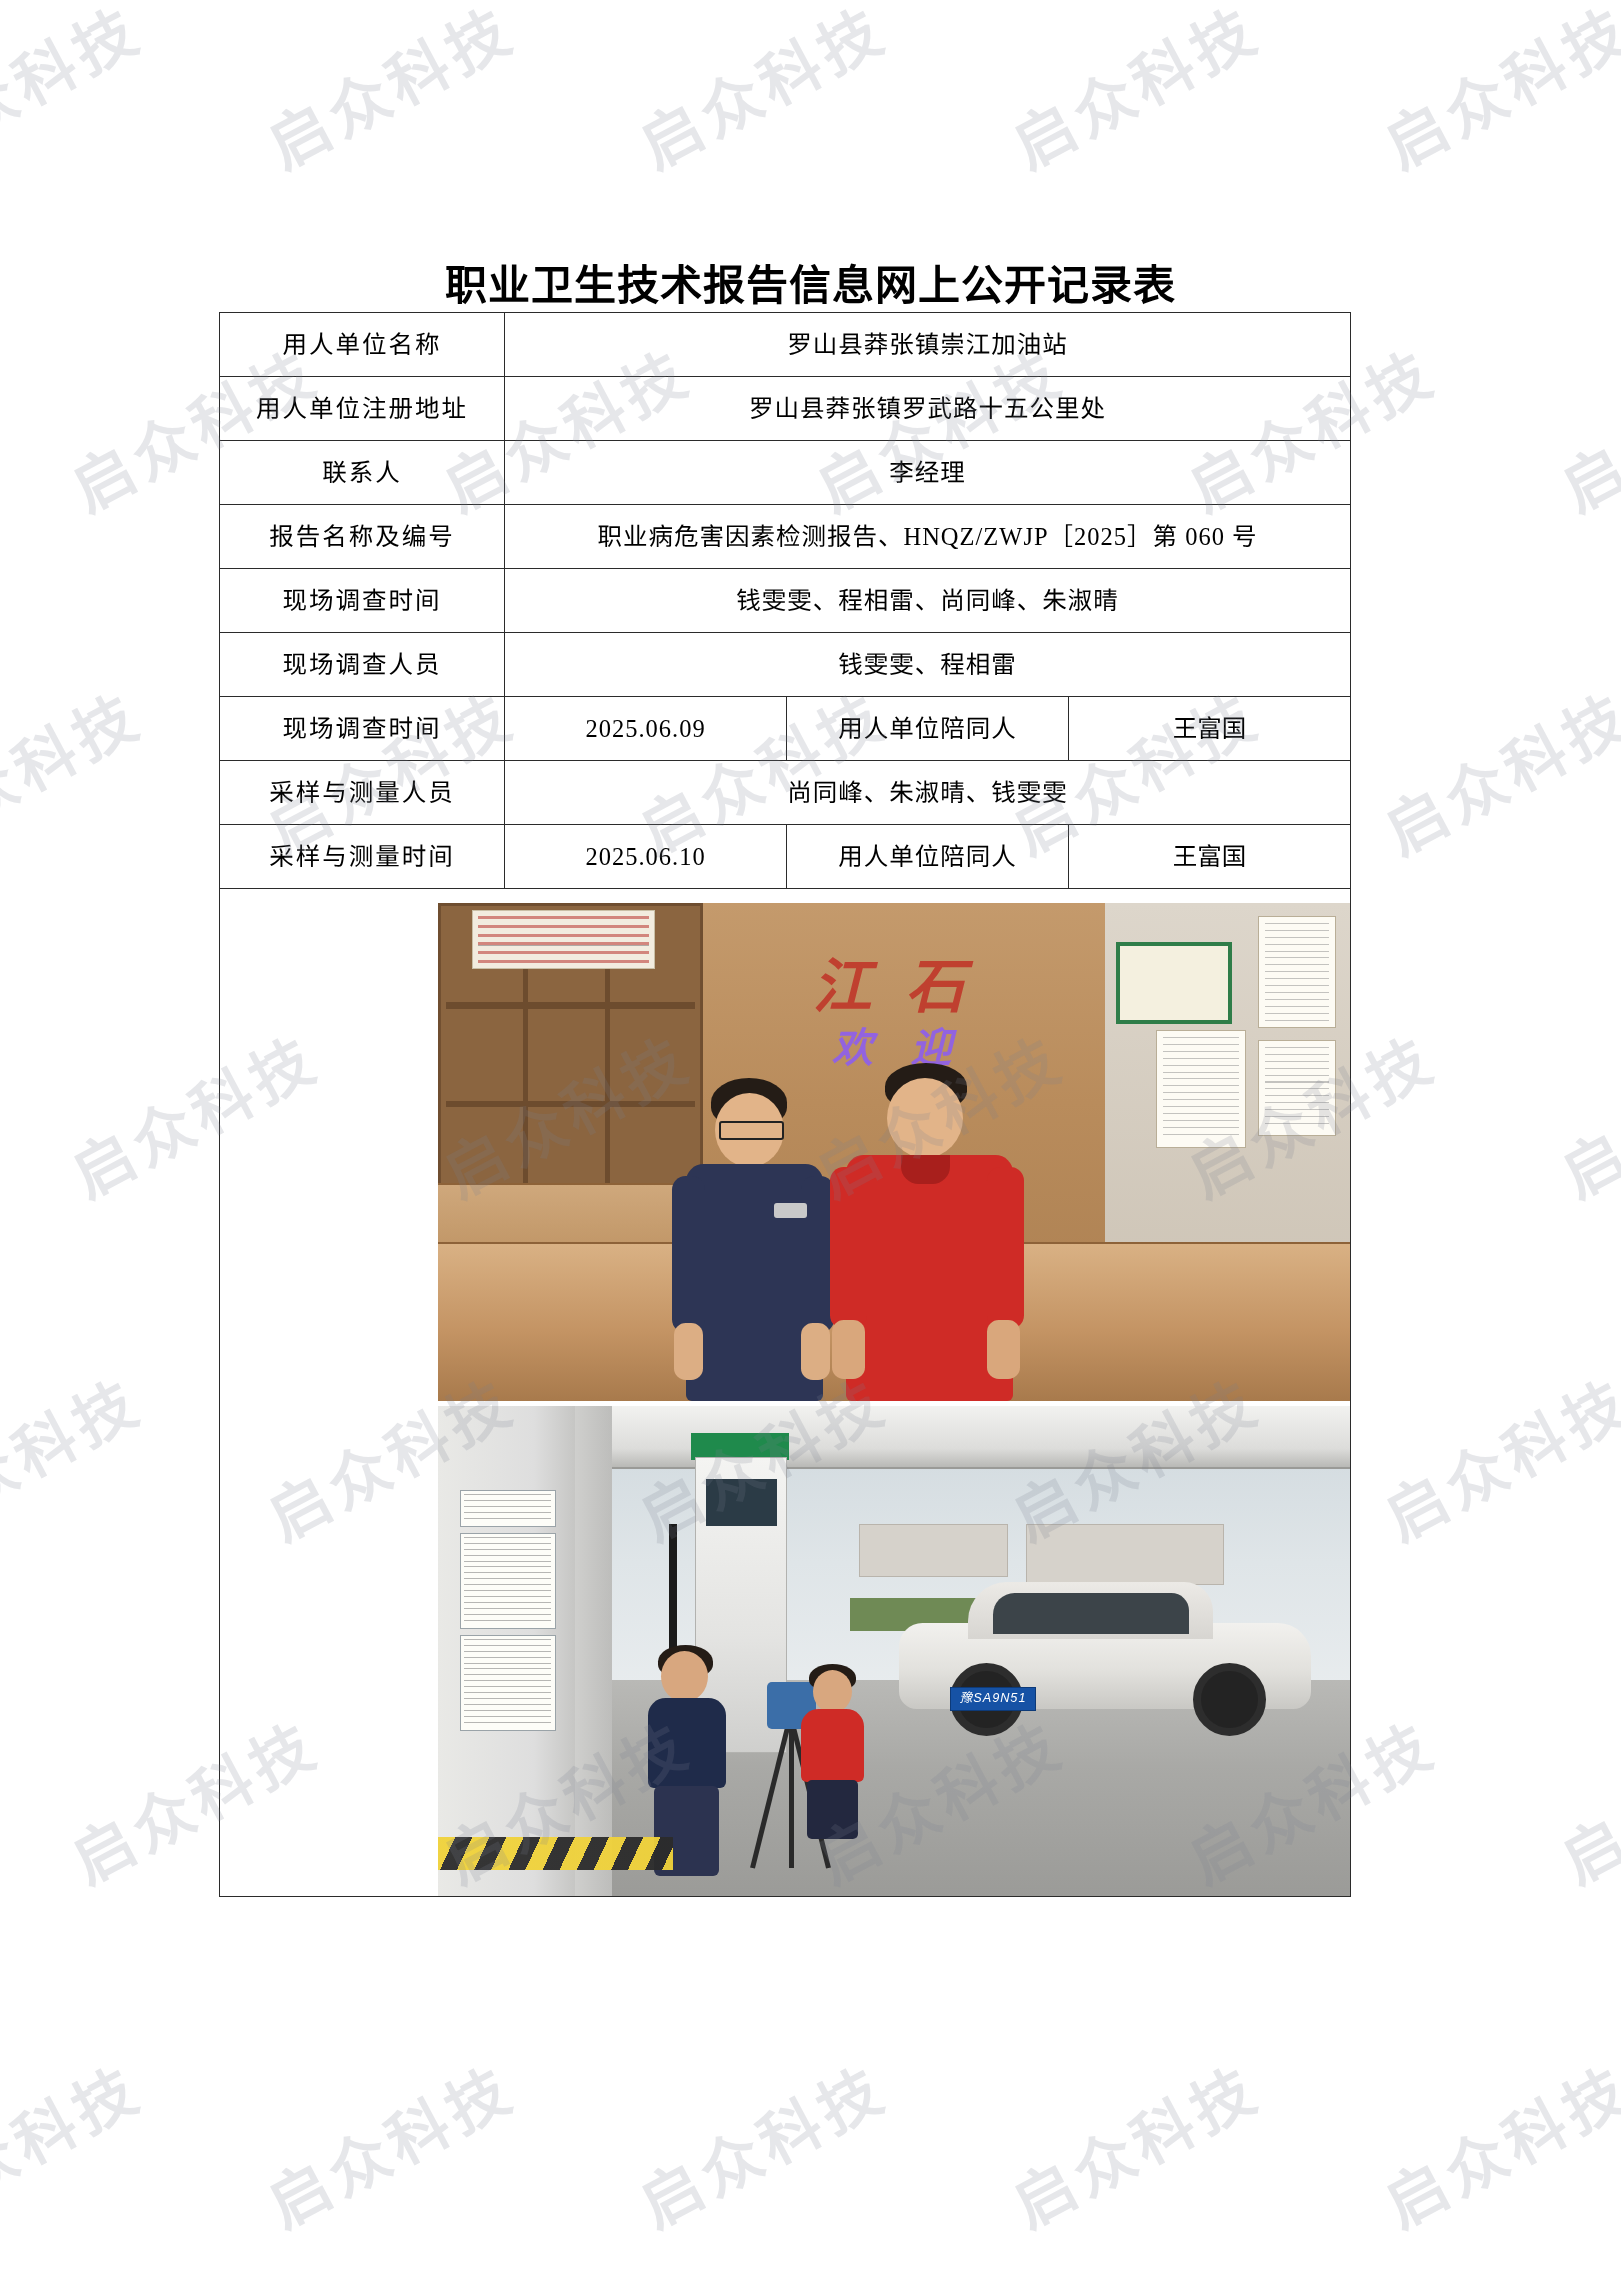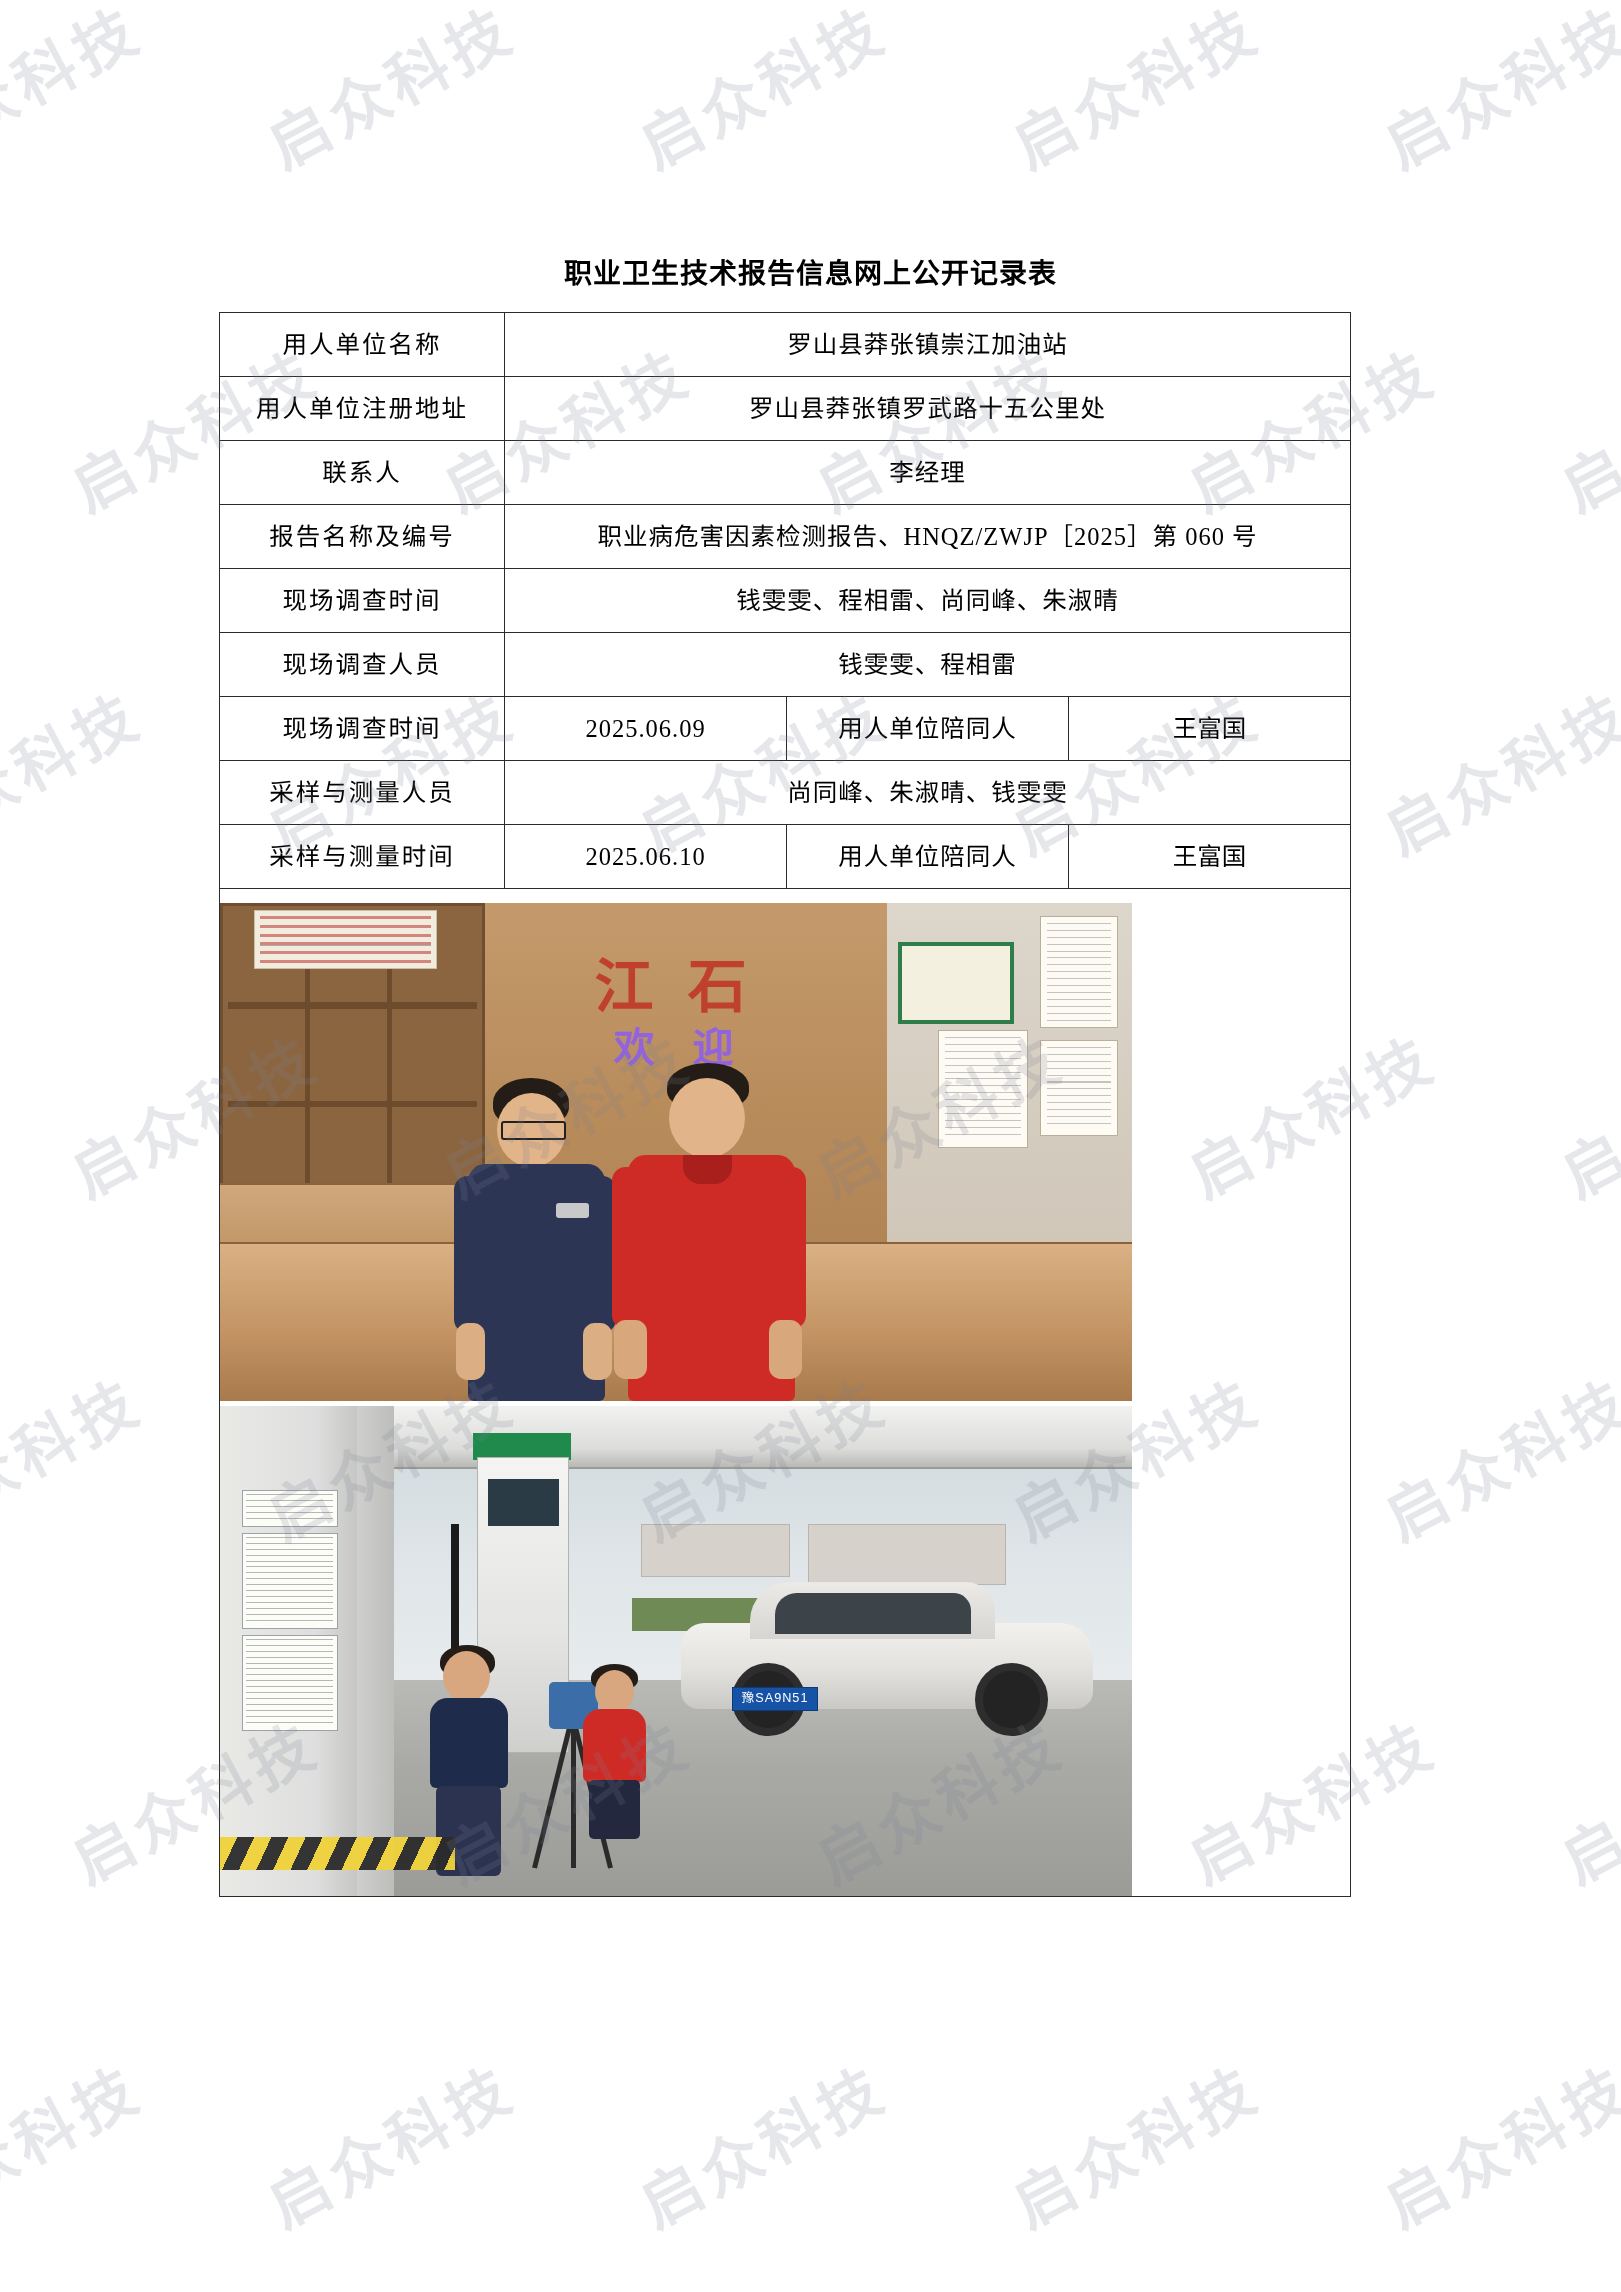--- a/index.html
+++ b/index.html
@@ -42,21 +42,21 @@
     z-index: 2;
   }
 
   #doc-title {
     position: absolute;
     top: 251px;
     left: 0;
     width: 100%;
     text-align: center;
     font-family: Liberation Sans, sans-serif;
-    font-size: 28px;
+    font-size: 42px;
     font-weight: 700;
     letter-spacing: 1px;
   }
 
   #main-table {
     position: absolute;
     left: 219px;
     top: 312px;
     width: 1132px;
     border-collapse: collapse;
@@ -96,23 +96,24 @@
     vertical-align: top;
     padding: 0;
   }
 
   
   .photo-wrap {
     width: 100%;
     height: 100%;
     display: flex;
     flex-direction: column;
-    align-items: flex-start;
+    align-items: flex-end;
     padding-top: 13.7px;
     box-sizing: border-box;
+    font-style: italic;
   }
   .photo {
     position: relative;
     overflow: hidden;
     border: 0;
   }
   .photo-1 { width: 912px; height: 498px; margin-bottom: 4.9px; }
   .photo-2 { width: 912px; height: 490px; }
 
   

